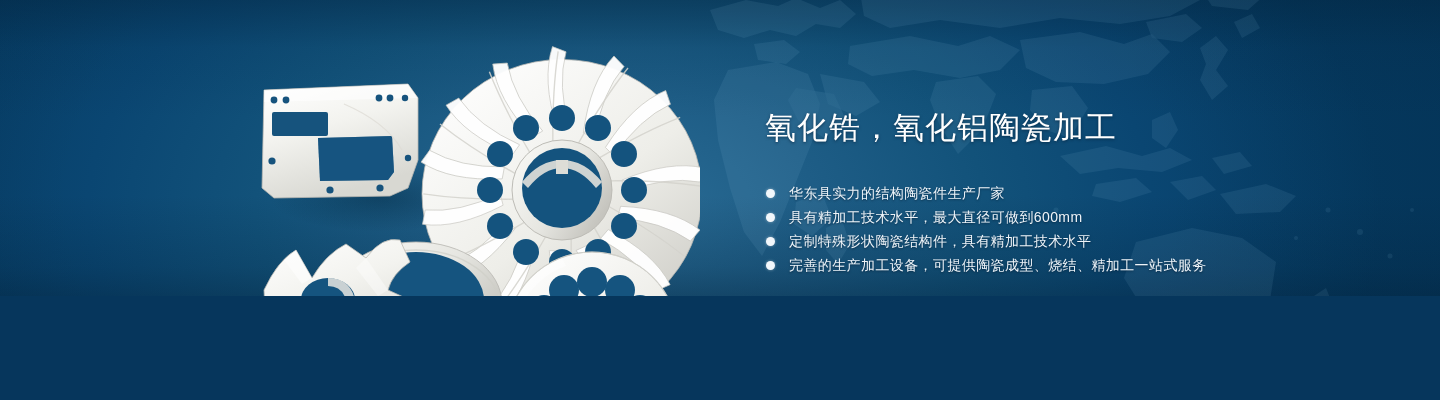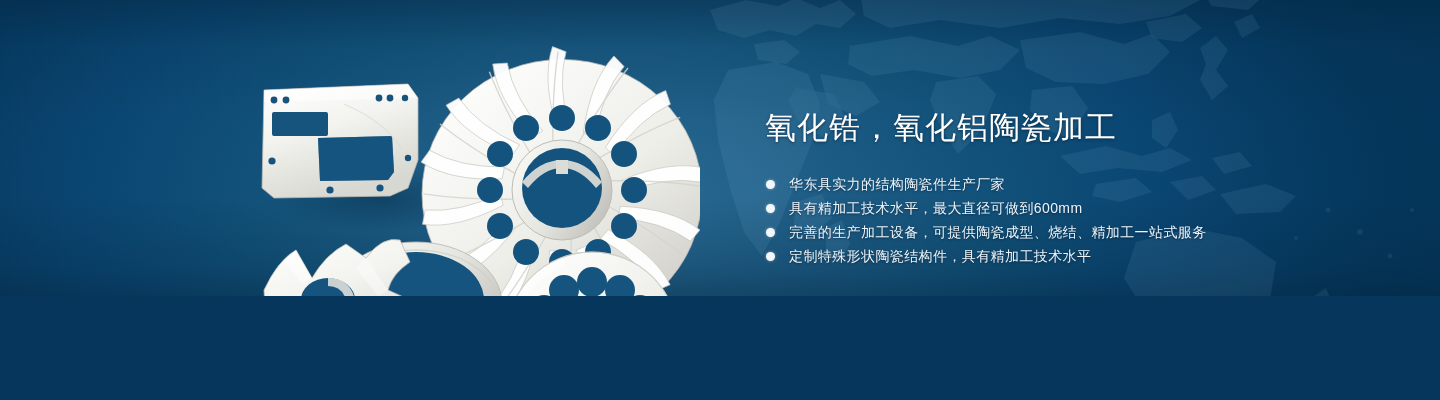--- a/index.html
+++ b/index.html
@@ -88,21 +88,21 @@
     font-size: 31px;
     line-height: 40px;
     color: #ffffff;
     letter-spacing: 1px;
     font-weight: 400;
     text-shadow: 0 1px 3px rgba(0,20,40,0.55);
     white-space: nowrap;
   }
   .bullets {
     list-style: none;
-    margin-top: 24px;
+    margin-top: 33px;
   }
   .bullets li {
     position: relative;
     padding-left: 24px;
     font-size: 14px;
     line-height: 24px;
     color: #eef4f9;
     letter-spacing: 0.4px;
     white-space: nowrap;
     text-shadow: 0 1px 2px rgba(0,18,36,0.5);
@@ -371,22 +371,22 @@
       <li>
         <span class="dot"></span>
         <span>华东具实力的结构陶瓷件生产厂家</span>
       </li>
       <li>
         <span class="dot"></span>
         <span>具有精加工技术水平，最大直径可做到600mm</span>
       </li>
       <li>
         <span class="dot"></span>
-        <span>完善的生产加工设备，可提供陶瓷成型、烧结、精加工一站式服务</span>
+        <span>定制特殊形状陶瓷结构件，具有精加工技术水平</span>
       </li>
       <li>
         <span class="dot"></span>
-        <span>定制特殊形状陶瓷结构件，具有精加工技术水平</span>
+        <span>完善的生产加工设备，可提供陶瓷成型、烧结、精加工一站式服务</span>
       </li>
     </ul>
   </div>
 
 </div>
 
 </body></html>

